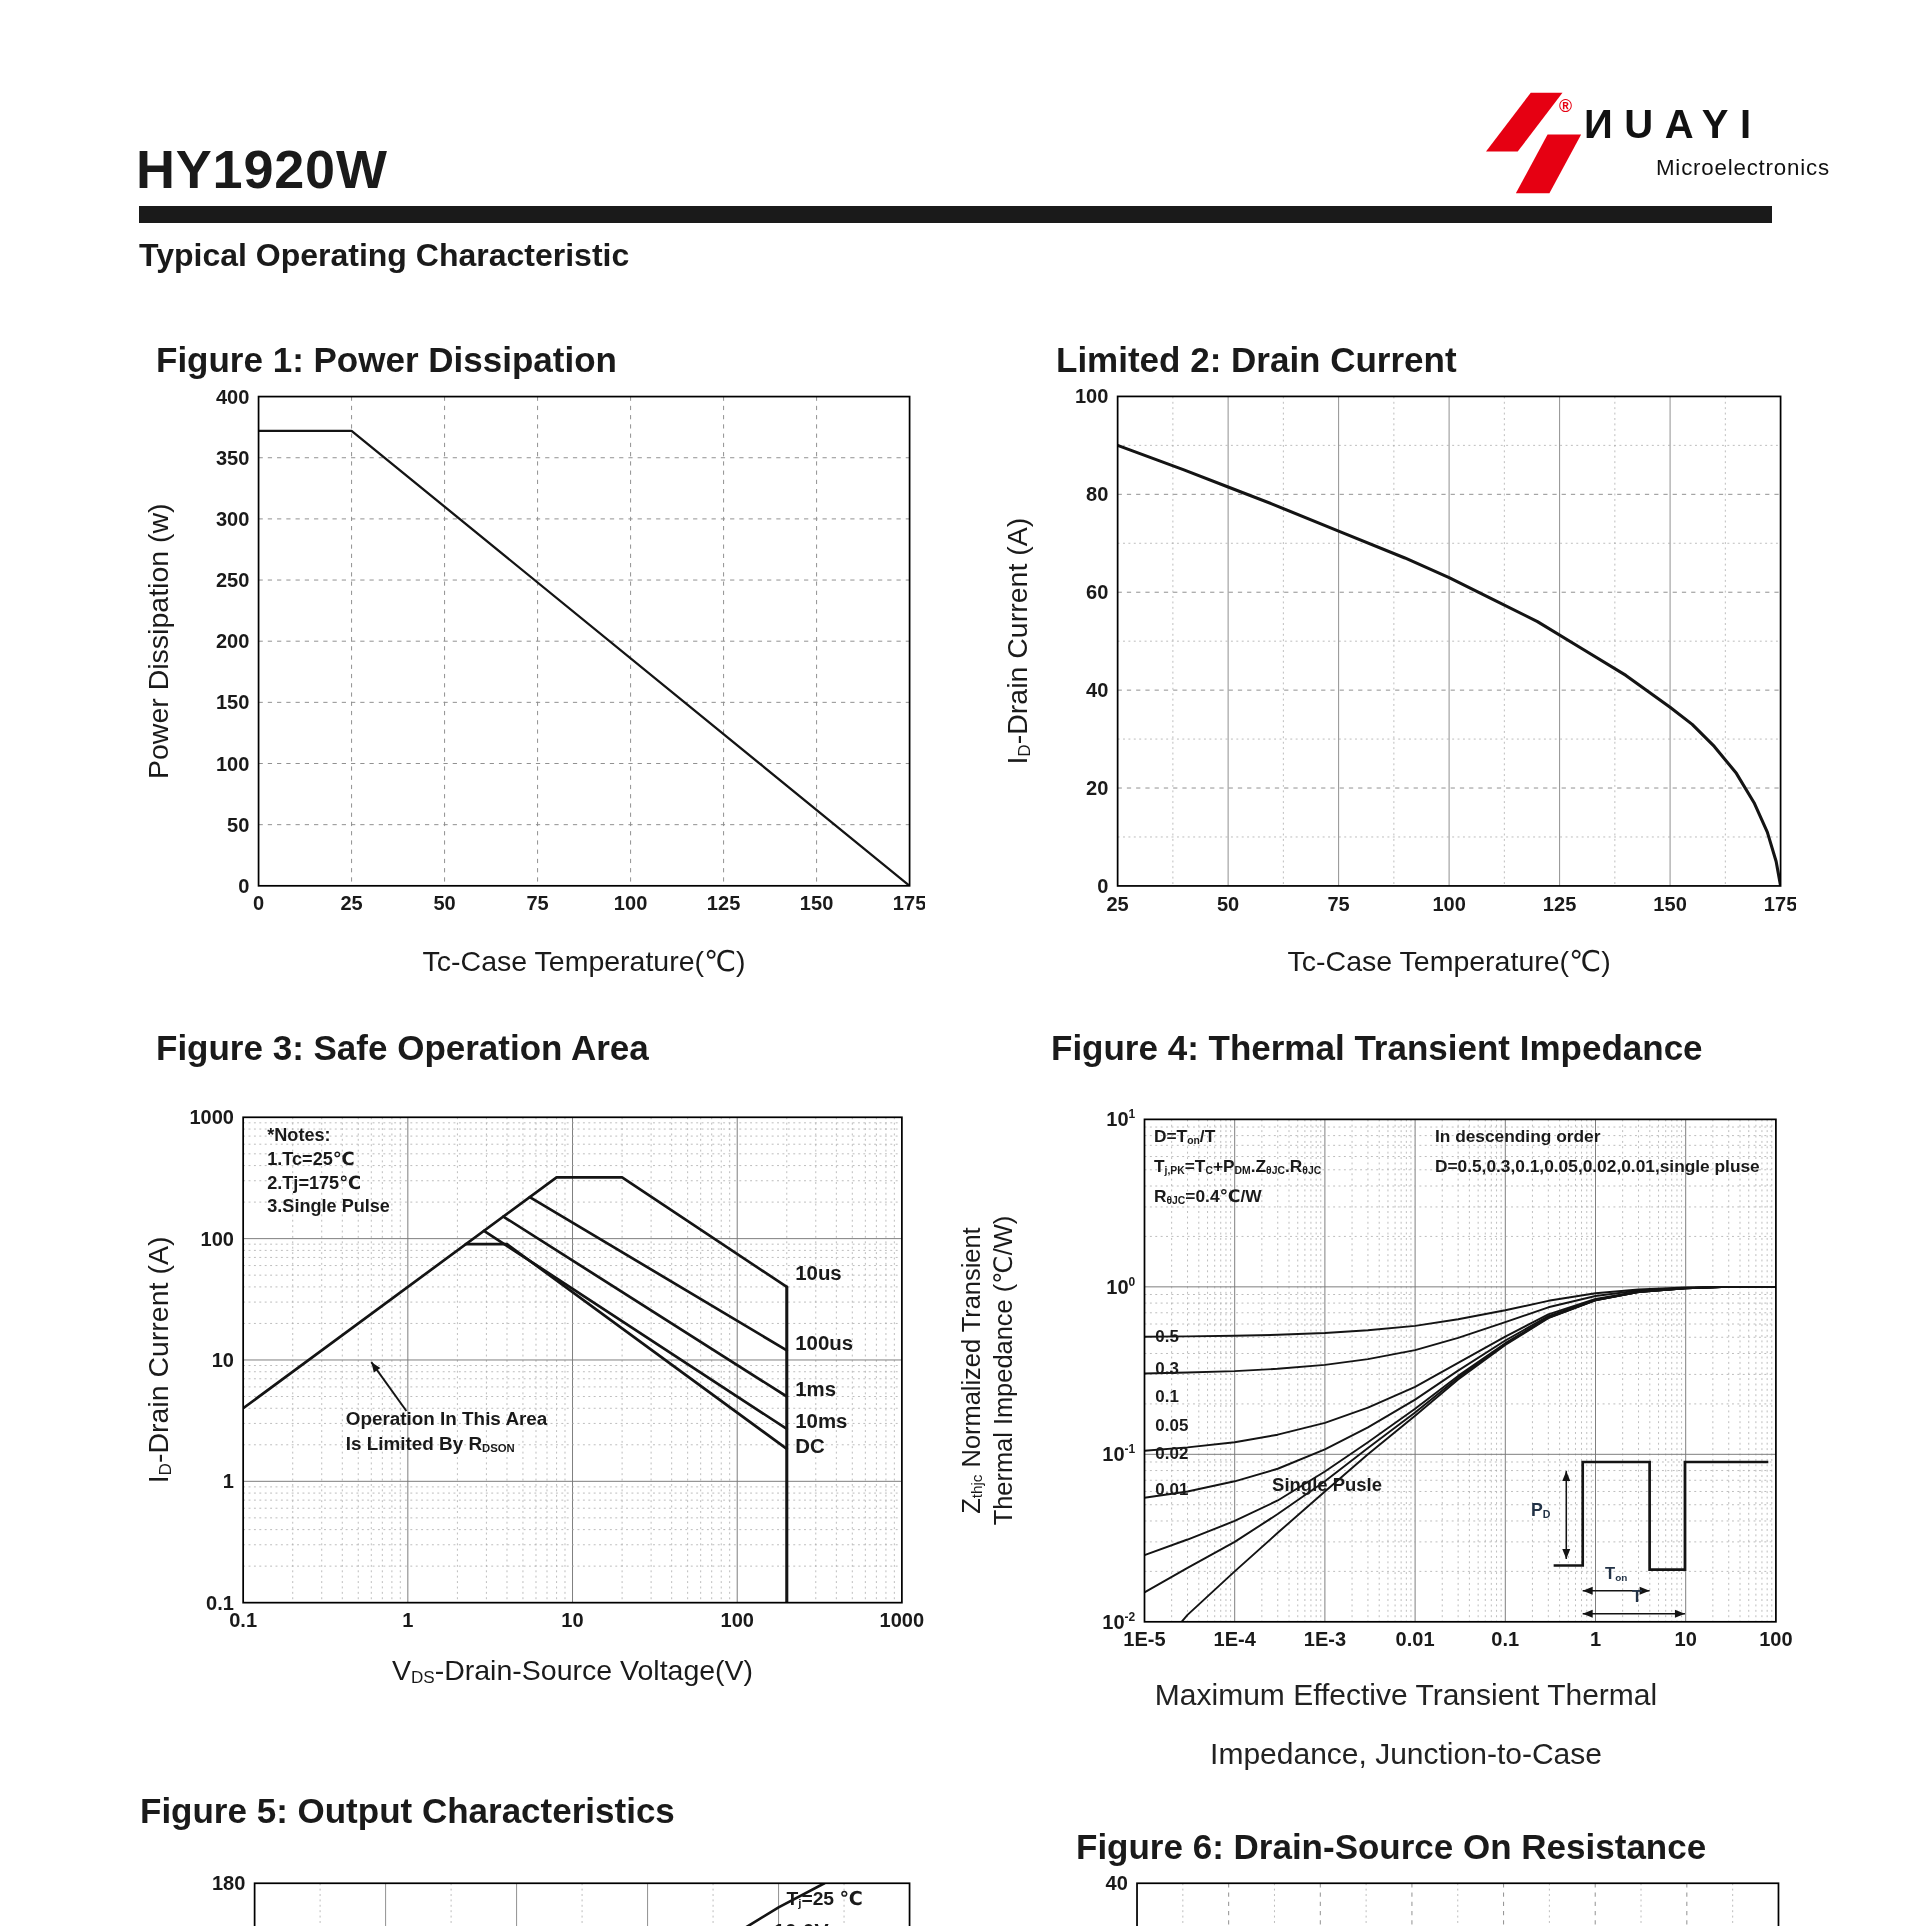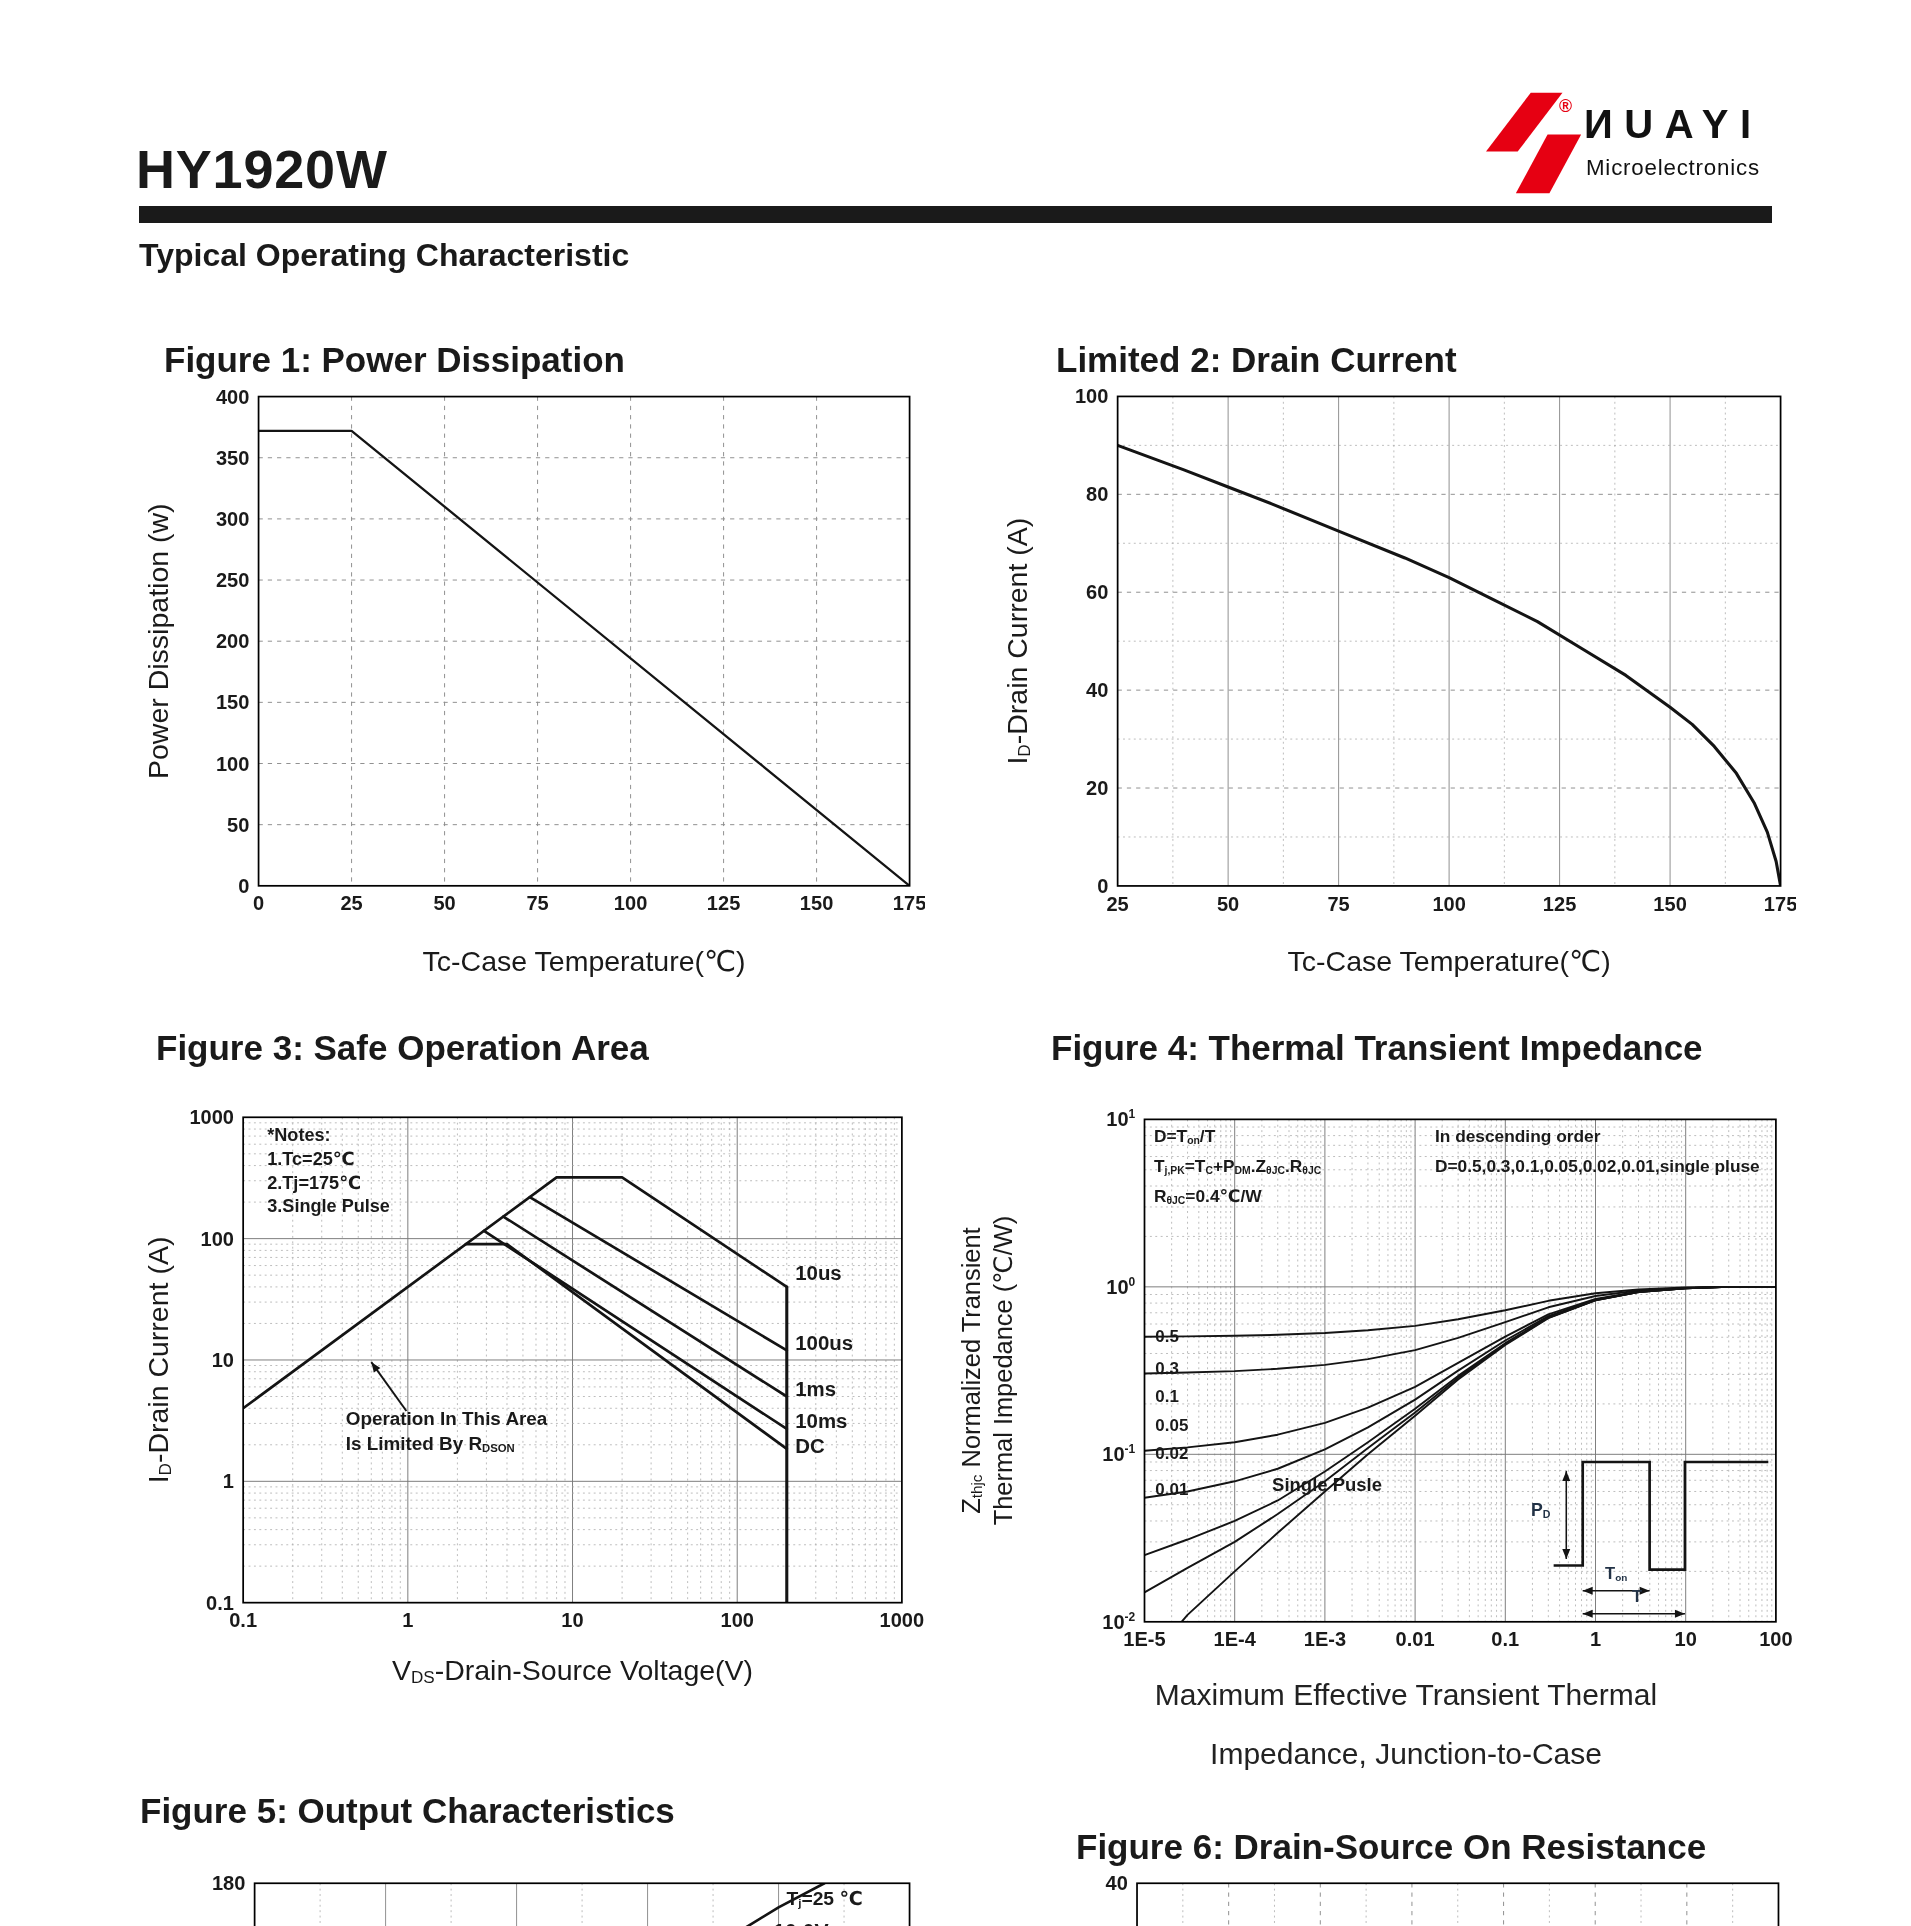--- a/index.html
+++ b/index.html
@@ -4,24 +4,24 @@
 <style>
   html,body{margin:0;padding:0;}
   body{position:relative;width:1911px;height:2703px;background:#ffffff;
        font-family:"Liberation Sans","DejaVu Sans",sans-serif;color:#1a1a1a;overflow:hidden;}
   .abs{position:absolute;}
   #product{left:136px;top:138px;font-size:54px;font-weight:bold;letter-spacing:0.8px;}
   #hrule{left:139px;top:206px;width:1633px;height:17px;background:#1a1a1a;}
   #logoicon{left:1486px;top:92px;width:97px;height:102px;}
   #reg{left:1559px;top:96px;font-size:17.7px;font-weight:bold;color:#e60012;}
   #brand{left:1584px;top:102px;font-size:40px;font-weight:600;letter-spacing:11.6px;color:#111;text-align:right;}
-  #brandsub{left:1586px;top:155px;font-size:22.3px;letter-spacing:0.8px;color:#111;}
+  #brandsub{left:1656px;top:155px;font-size:22.3px;letter-spacing:0.8px;color:#111;}
   #sectitle{left:139px;top:237px;font-size:32px;font-weight:bold;}
   .fig-title{position:absolute;font-size:35px;font-weight:bold;white-space:nowrap;}
-  #ft0{left:164px;top:340px;}
+  #ft0{left:156px;top:340px;}
   #ft1{left:1056px;top:340px;}
   #ft2{left:156px;top:1028px;}
   #ft3{left:1051px;top:1028px;}
   #ft4{left:140px;top:1791px;}
   #ft5{left:1076px;top:1791px;margin-top:36px;}
   svg.chart{position:absolute;}
   #c0{left:143px;top:381px;width:782px;height:609px;}
   #c1{left:1002px;top:381px;width:794px;height:609px;}
   #c2{left:143px;top:1098px;width:782px;height:601px;}
   #c3{left:952px;top:1098px;width:847px;height:601px;}

